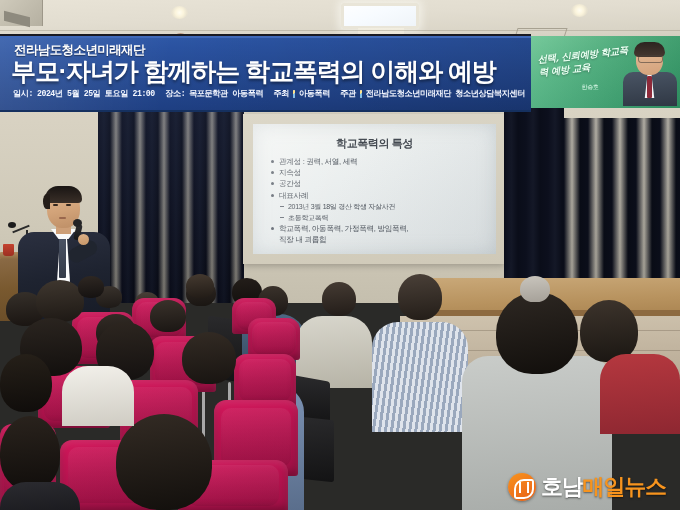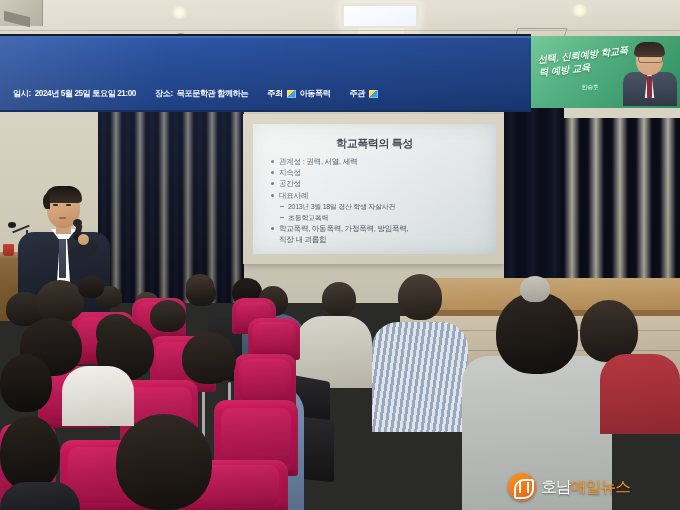--- a/index.html
+++ b/index.html
@@ -39,21 +39,21 @@
     background:linear-gradient(178deg,#2f59a8 0%,#2a52a0 18%,#24488f 55%,#1f4084 82%,#1b3a79 100%);
     border-top:2px solid #4069b8;border-bottom:2px solid #15305f;overflow:hidden;}
   .banner:before{content:"";position:absolute;left:0;top:0;width:100%;height:100%;
     background:linear-gradient(100deg,rgba(255,255,255,.10) 0%,rgba(255,255,255,0) 32%,rgba(0,0,0,.10) 100%);}
   .bn-org{position:absolute;left:14px;top:4px;font-size:12.5px;font-weight:bold;color:#fdfdfd;
     letter-spacing:-.6px;text-shadow:0 1px 1px rgba(0,0,0,.45);}
   .bn-title{position:absolute;left:11px;top:17px;font-size:25px;font-weight:bold;color:#ffffff;
     letter-spacing:-1.1px;white-space:nowrap;text-shadow:0 2px 3px rgba(0,0,0,.45);}
   .bn-info{position:absolute;left:13px;top:50px;width:512px;font-size:8.2px;font-weight:bold;color:#f4f7ff;
     letter-spacing:-.45px;white-space:nowrap;display:flex;align-items:center;gap:4px;}
-  .bn-info .seg{white-space:nowrap;}
+  .bn-info .seg{white-space:nowrap;font-family:Liberation Mono, monospace;}
   .bn-info .gap{display:inline-block;width:11px;}
   .jn-logo{display:inline-block;width:9px;height:8px;border-radius:1px;
     background:linear-gradient(135deg,#ffd34d 0%,#ffd34d 45%,#3fa0e0 46%,#3fa0e0 100%);
     box-shadow:inset 0 0 0 .5px rgba(255,255,255,.7);vertical-align:-1px;}
   .banner-frame{position:absolute;left:0;top:34px;width:531px;height:3px;background:#1a1a22;}
 
   
   .poster{position:absolute;left:531px;top:36px;width:149px;height:72px;
     background:linear-gradient(160deg,#5fc08a 0%,#46b07a 40%,#33a06c 100%);overflow:hidden;}
   .poster:before{content:"";position:absolute;inset:0;background:linear-gradient(110deg,rgba(255,255,255,.14),rgba(0,0,0,.12));}
@@ -162,21 +162,21 @@
   .shoulder{position:absolute;border-radius:26px 26px 0 0;}
 
   .wm{position:absolute;left:508px;top:470px;width:168px;height:34px;display:flex;align-items:center;gap:5px;}
   .wm-mark{position:relative;width:28px;height:28px;border-radius:50%;
     background:linear-gradient(150deg,#f7941e 0%,#f0761c 55%,#e35f15 100%);
     box-shadow:0 1px 3px rgba(0,0,0,.4);}
   .wm-mark:before{content:"";position:absolute;left:6px;top:6px;width:16px;height:16px;border-radius:3px;
     border:2px solid #fff;border-radius:50% 12% 50% 12%;}
   .wm-mark:after{content:"";position:absolute;left:11px;top:9px;width:6px;height:11px;
     border-left:2px solid #fff;border-right:2px solid #fff;}
-  .wm-text{font-size:16px;font-weight:normal;letter-spacing:-1.2px;
+  .wm-text{font-size:22px;font-weight:bold;letter-spacing:-1.2px;
     text-shadow:0 1px 2px rgba(0,0,0,.5);}
   .wm-t1{color:#ffffff;}
   .wm-t2{color:#f7941e;}
 </style>
 </head>
 <body>
 
 <div id="scene">
 
   <div class="ceiling">
@@ -216,33 +216,36 @@
       <div class="sub">2013년 3월 18일 경산 학생 자살사건</div>
       <div class="sub">초등학교폭력</div>
       <div class="li">학교폭력, 아동폭력, 가정폭력, 방임폭력,</div>
       <div class="cont">직장 내 괴롭힘</div>
     </div>
   </div>
   <div class="scr-glare"></div>
 
   <div class="banner-frame"></div>
   <div class="banner">
+    <div class="bn-org">전라남도청소년미래재단</div>
+    <div class="bn-title">부모·자녀가 함께하는 학교폭력의 이해와 예방</div>
     <div class="bn-info">
       <span class="seg">일시:</span>
       <span class="seg">2024년 5월 25일 토요일 21:00</span>
       <span class="gap"></span>
       <span class="seg">장소:</span>
-      <span class="seg">목포문학관 함께하는</span>
+      <span class="seg">목포문학관 아동폭력</span>
       <span class="gap"></span>
       <span class="seg">주최</span>
       <span class="jn-logo"></span>
       <span class="seg">아동폭력</span>
       <span class="gap"></span>
       <span class="seg">주관</span>
       <span class="jn-logo"></span>
+      <span class="seg">전라남도청소년미래재단 청소년상담복지센터</span>
     </div>
   </div>
 
   <div class="poster">
     <div class="po-hand">선택, 신뢰예방 학교폭력 예방 교육</div>
     <div class="po-name">한승호</div>
     <div class="po-photo">
       <div class="po-body"></div>
       <div class="po-shirt"></div>
       <div class="po-tie"></div>

